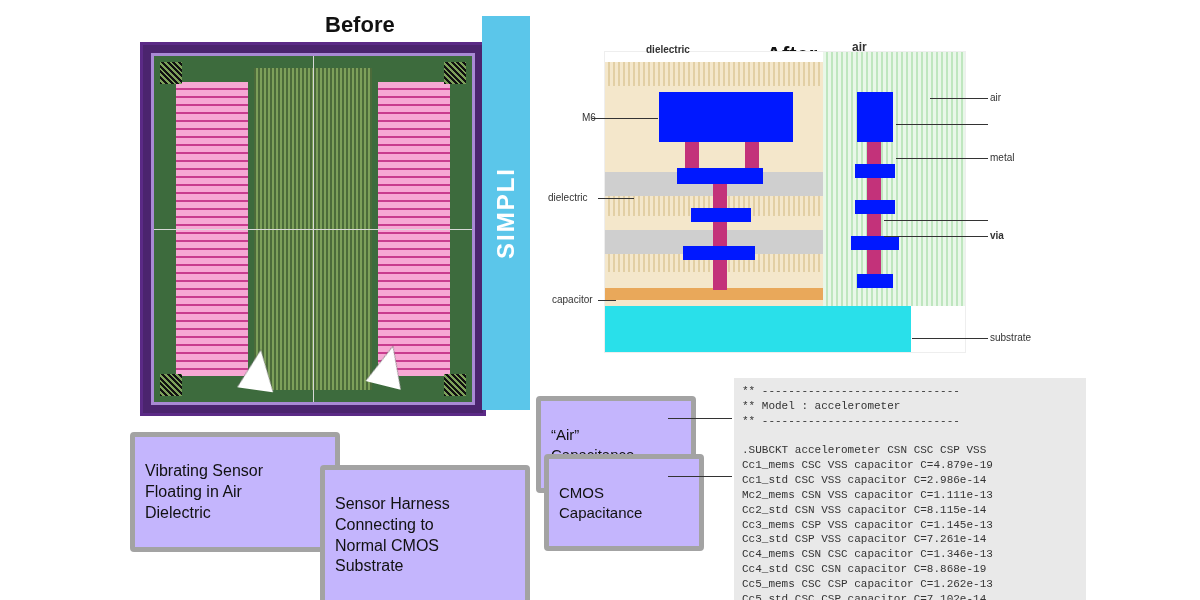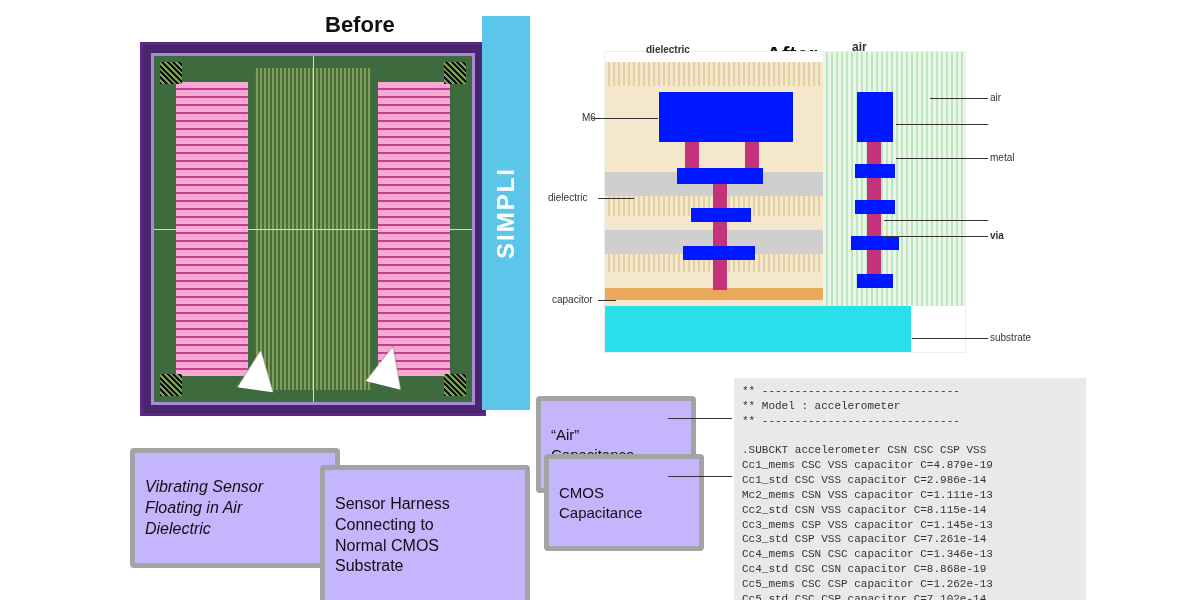--- a/index.html
+++ b/index.html
@@ -118,21 +118,21 @@
   <div class="leader" style="left:896px;top:124px;width:92px;"></div>
   <div class="abs xlabel" style="left:990px;top:230px;font-weight:bold;">via</div>
   <div class="leader" style="left:884px;top:236px;width:104px;"></div>
   <div class="leader" style="left:884px;top:220px;width:104px;"></div>
   <div class="abs xlabel" style="left:990px;top:332px;">substrate</div>
   <div class="leader" style="left:912px;top:338px;width:76px;"></div>
 
   <div class="abs tail" style="left:240px;top:350px;transform:rotate(8deg);"></div>
   <div class="abs tail" style="left:370px;top:346px;transform:rotate(14deg);"></div>
 
-  <div class="abs callout" style="left: 130px; top: 448px; width: 180px; white-space: pre-line; font-style: italic;">Vibrating Sensor
+  <div class="abs callout" style="left: 130px; top: 432px; width: 180px; white-space: pre-line;">Vibrating Sensor
 Floating in Air
 Dielectric</div>
   <div class="abs callout" style="left: 320px; top: 418px; width: 180px; white-space: pre-line; margin-top: 47px;">Sensor Harness
 Connecting to
 Normal CMOS
 Substrate</div>
   <div class="abs callout sm" style="left: 536px; top: 396px; width: 130px; white-space: pre-line;">“Air”
 Capacitance</div>
   <div class="abs callout sm" style="left: 536px; top: 454px; width: 130px; white-space: pre-line; margin-left: 8px;">CMOS
 Capacitance</div>

